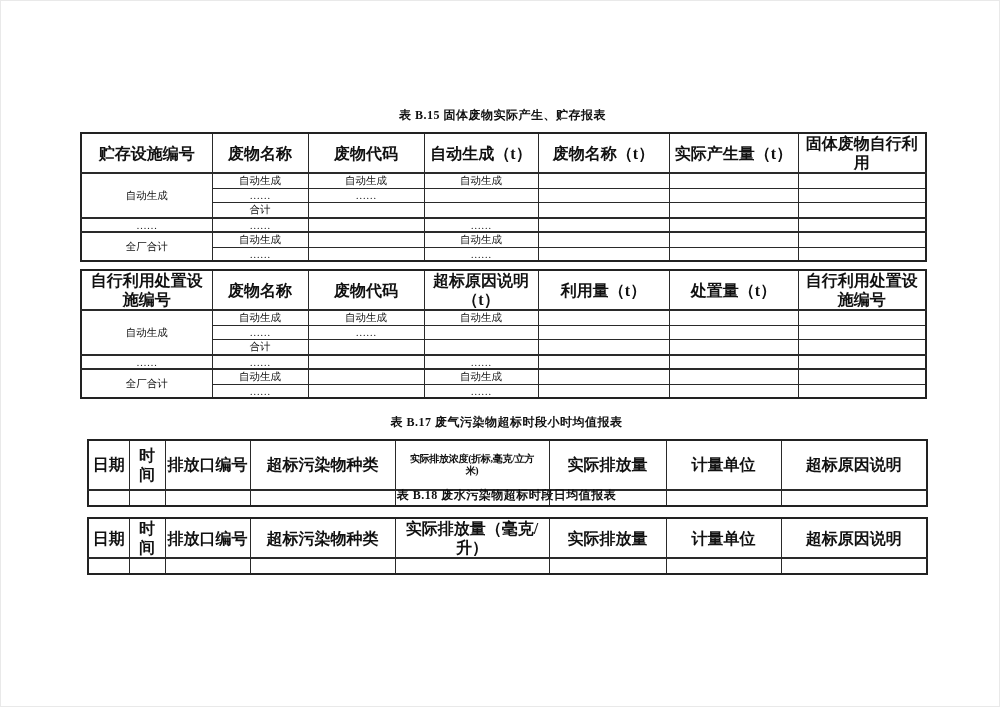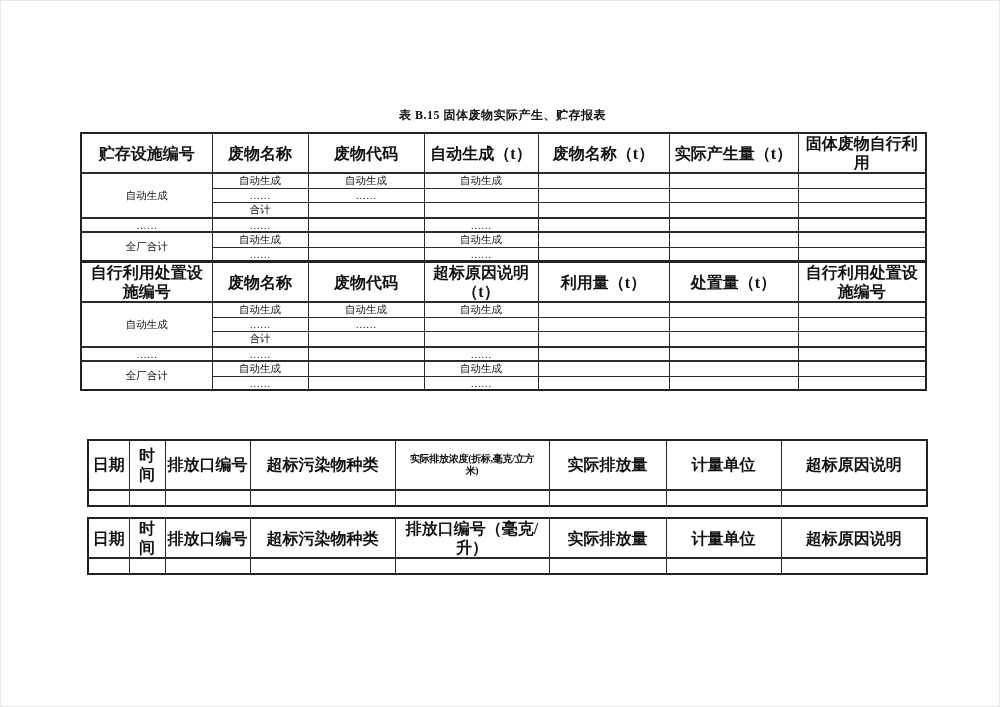--- a/index.html
+++ b/index.html
@@ -150,21 +150,21 @@
         <td></td>
         <td>……</td>
         <td></td>
         <td></td>
         <td></td>
       </tr>
     </tbody>
   </table>
 
 
-  <table class="doc-table" style="left:79px; top:260px; width:845px;">
+  <table class="doc-table" style="left:79px; top:268px; width:845px;">
     <colgroup>
       <col style="width:131px">
         <col style="width:96px">
         <col style="width:116px">
       <col style="width:114px">
         <col style="width:131px">
         <col style="width:129px">
         <col style="width:128px">
     </colgroup>
     <thead>
@@ -226,20 +226,21 @@
         <td>……</td>
         <td></td>
         <td>……</td>
         <td></td>
         <td></td>
         <td></td>
       </tr>
     </tbody>
   </table>
 
+  <div class="tbl-title" style="left:86px; top:413px; width:839px;">表 B.17 废气污染物超标时段小时均值报表</div>
 
   <table class="doc-table" style="left:86px; top:438px; width:839px;">
     <colgroup>
       <col style="width:41px">
         <col style="width:36px">
         <col style="width:85px">
         <col style="width:145px">
       <col style="width:154px">
         <col style="width:117px">
         <col style="width:115px">
@@ -264,39 +265,40 @@
         <td></td>
         <td></td>
         <td></td>
         <td></td>
         <td></td>
         <td></td>
       </tr>
     </tbody>
   </table>
 
+  <div class="tbl-title" style="left:86px; top:486px; width:839px;">表 B.18 废水污染物超标时段日均值报表</div>
 
   <table class="doc-table" style="left:86px; top:516px; width:839px;">
     <colgroup>
       <col style="width:41px">
         <col style="width:36px">
         <col style="width:85px">
         <col style="width:145px">
       <col style="width:154px">
         <col style="width:117px">
         <col style="width:115px">
         <col style="width:146px">
     </colgroup>
     <thead>
       <tr style="height:20px">
         <th>日期</th>
         <th>时间</th>
         <th>排放口编号</th>
         <th>超标污染物种类</th>
-        <th>排放口编号（毫克/升）</th>
+        <th>实际排放量（毫克/升）</th>
         <th>实际排放量</th>
         <th>计量单位</th>
         <th>超标原因说明</th>
       </tr>
     </thead>
     <tbody>
       <tr style="height:16px">
         <td></td>
         <td></td>
         <td></td>

